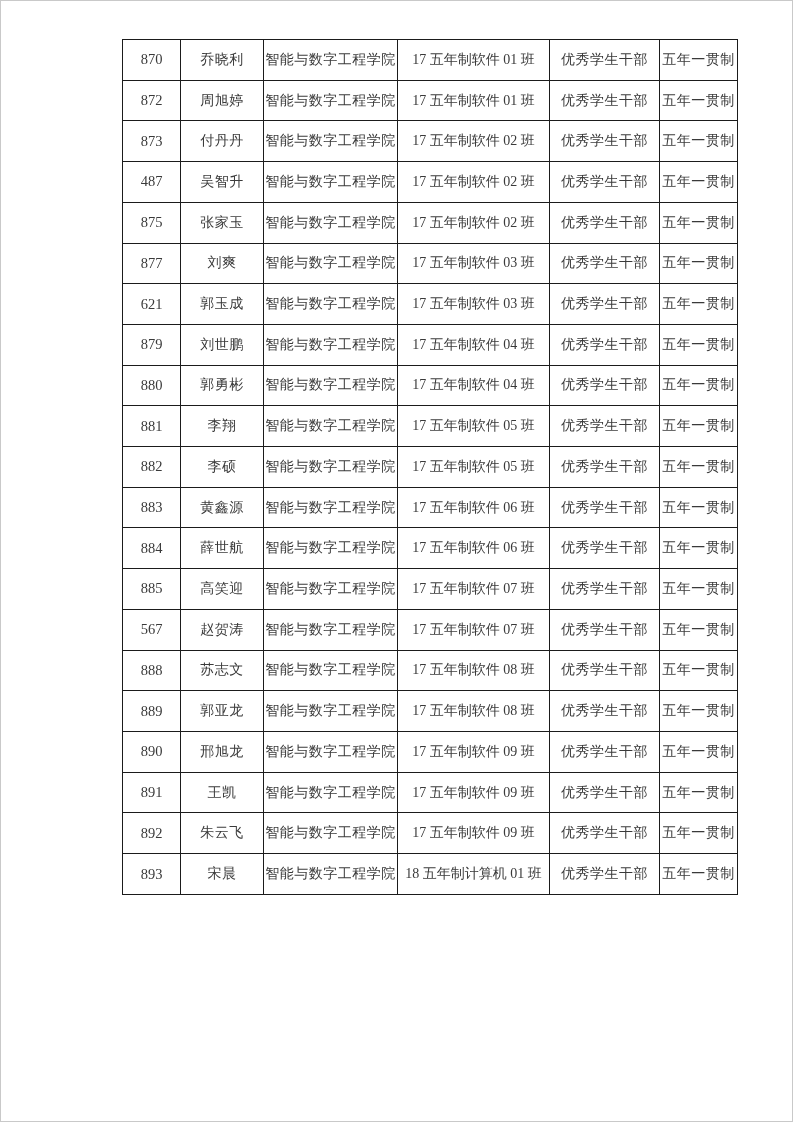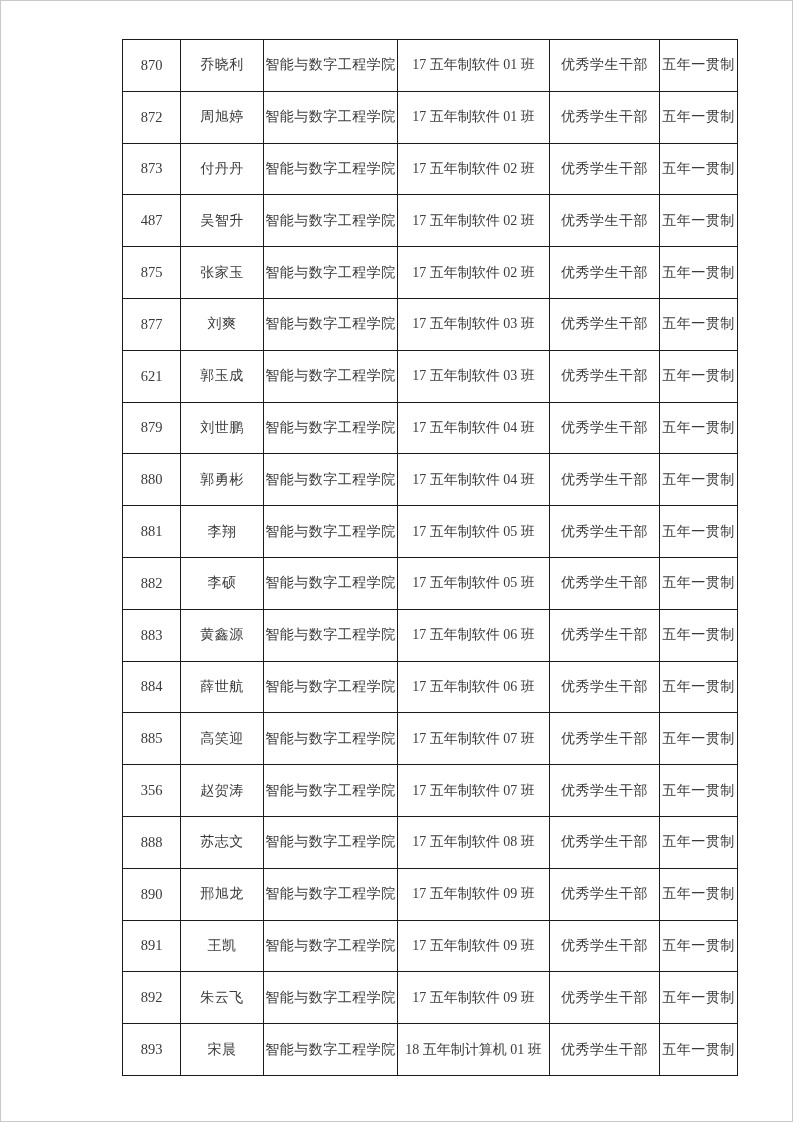--- a/index.html
+++ b/index.html
@@ -15,21 +15,21 @@
     border: 1px solid #c9c9c9;
     box-sizing: border-box;
     overflow: hidden;
     font-family: "Liberation Serif", "DejaVu Serif", serif;
   }
   table.awards {
     position: absolute;
     left: 121px;
     top: 38px;
     width: 615px;
-    height: 1037px;
+    height: 856px;
     border-collapse: collapse;
     table-layout: fixed;
   }
   table.awards td {
     border: 1.5px solid #1b1b1b;
     text-align: center;
     vertical-align: middle;
     font-size: 14px;
     color: #3a3a3a;
     letter-spacing: 0.5px;
@@ -165,30 +165,38 @@
         </tr>
         <tr>
           <td class="cell-no">885</td>
           <td class="cell-name">高笑迎</td>
           <td class="cell-college">智能与数字工程学院</td>
           <td class="cell-class_name">17 五年制软件 07 班</td>
           <td class="cell-award">优秀学生干部</td>
           <td class="cell-program">五年一贯制</td>
         </tr>
         <tr>
-          <td class="cell-no">356</td>
+          <td class="cell-no">567</td>
           <td class="cell-name">赵贺涛</td>
           <td class="cell-college">智能与数字工程学院</td>
           <td class="cell-class_name">17 五年制软件 07 班</td>
           <td class="cell-award">优秀学生干部</td>
           <td class="cell-program">五年一贯制</td>
         </tr>
         <tr>
           <td class="cell-no">888</td>
           <td class="cell-name">苏志文</td>
+          <td class="cell-college">智能与数字工程学院</td>
+          <td class="cell-class_name">17 五年制软件 08 班</td>
+          <td class="cell-award">优秀学生干部</td>
+          <td class="cell-program">五年一贯制</td>
+        </tr>
+        <tr>
+          <td class="cell-no">889</td>
+          <td class="cell-name">郭亚龙</td>
           <td class="cell-college">智能与数字工程学院</td>
           <td class="cell-class_name">17 五年制软件 08 班</td>
           <td class="cell-award">优秀学生干部</td>
           <td class="cell-program">五年一贯制</td>
         </tr>
         <tr>
           <td class="cell-no">890</td>
           <td class="cell-name">邢旭龙</td>
           <td class="cell-college">智能与数字工程学院</td>
           <td class="cell-class_name">17 五年制软件 09 班</td>

